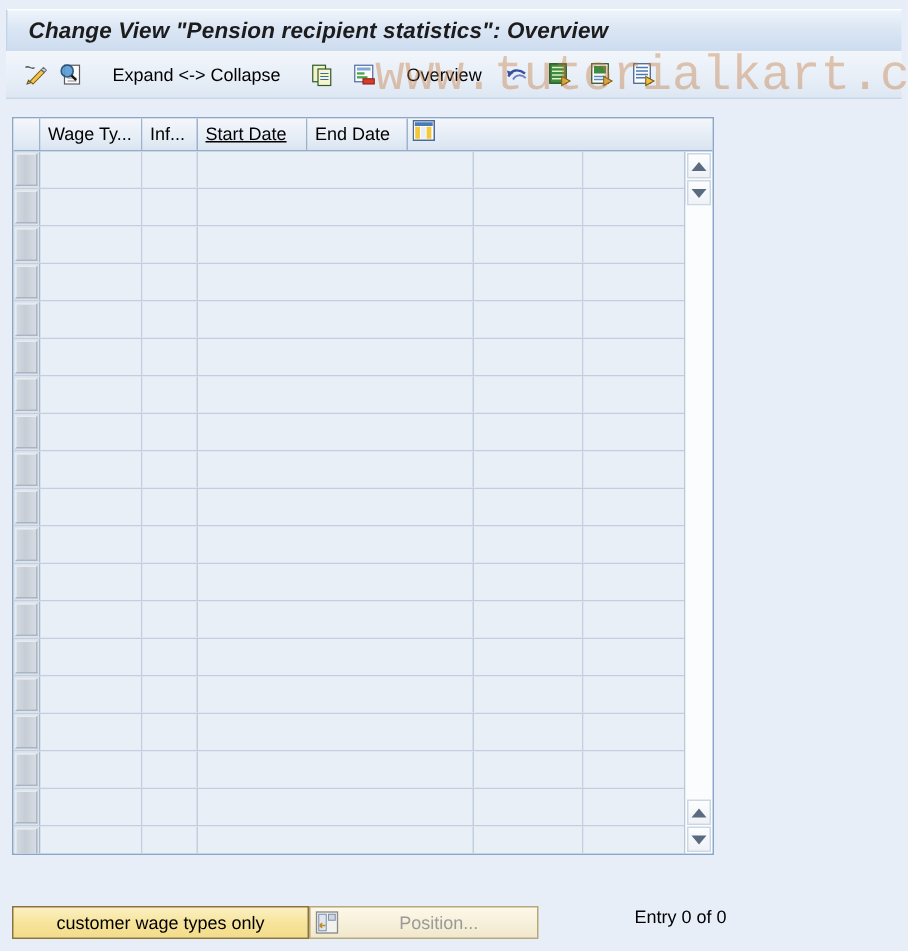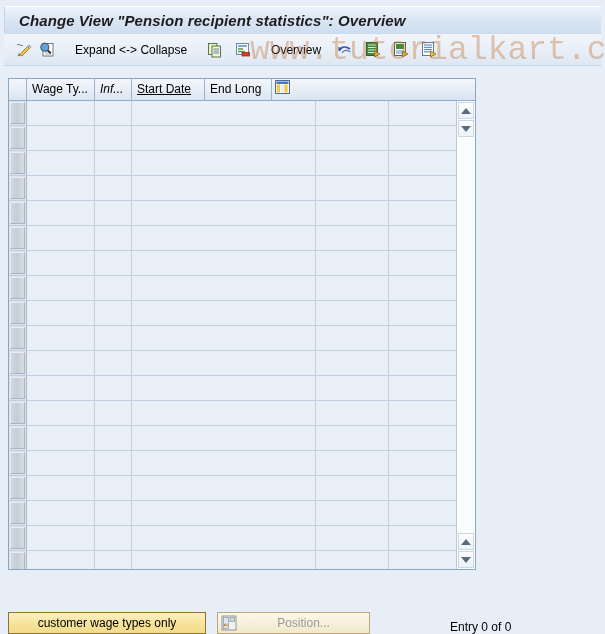--- a/index.html
+++ b/index.html
@@ -126,21 +126,21 @@
     white-space: nowrap;
     overflow: hidden;
     background: linear-gradient(to bottom, #f4f7fb 0%, #e7eef6 55%, #dae5f2 100%);
   }
   .th.corner {
     width: 18px;
     flex: 0 0 18px;
     padding: 0;
   }
   .th.c-wagetype { width: 68px; flex: 0 0 68px; }
-  .th.c-inf      { width: 37px; flex: 0 0 37px; font-style: italic; }
+  .th.c-inf      { width: 37px; flex: 0 0 37px; }
   .th.c-longtext { flex: 1 1 auto; }
   .th.c-start    { width: 73px; flex: 0 0 73px; text-decoration: underline; }
   .th.c-end      { width: 67px; flex: 0 0 67px; }
   .th.c-cfg {
     width: 21px;
     flex: 0 0 21px;
     border-right: none;
     padding: 0;
     display: flex;
     align-items: center;
@@ -232,40 +232,40 @@
   }
 
   
   .btnbar {
     position: absolute;
     left: 0;
     top: 604px;
     width: 605px;
     height: 30px;
     display: flex;
-    align-items: flex-end;
+    align-items: flex-start;
   }
   .btn {
     height: 22px;
     box-sizing: border-box;
     font-size: 12px;
     display: flex;
     align-items: center;
     justify-content: center;
     white-space: nowrap;
   }
   .btn-customer {
     margin-left: 8px;
     width: 198px;
     background: linear-gradient(to bottom, #fbf0c4 0%, #f7e49b 50%, #f3dc8a 100%);
     border: 1px solid #8e7430;
     color: #000;
   }
   .btn-position {
-    margin-left: 11px;
+    margin-left: 0;
     width: 153px;
     background: linear-gradient(to bottom, #fdf8e8 0%, #f6efd9 55%, #f1e8cb 100%);
     border: 1px solid #b9a877;
     color: #9a9a9a;
     justify-content: flex-start;
     padding-left: 2px;
   }
   .pos-icon {
     width: 18px;
     height: 18px;
@@ -273,21 +273,21 @@
     display: inline-flex;
     align-items: center;
     justify-content: center;
   }
   .pos-label {
     flex: 1 1 auto;
     text-align: center;
     color: #9a9a9a;
   }
   .entry-text {
-    margin-left: 80px;
+    margin-left: 64px;
     font-size: 12px;
     color: #000;
     white-space: nowrap;
   }
 </style>
 </head>
 <body>
 
 <div class="titlebar">
   <span class="titlebar-text">Change View "Pension recipient statistics": Overview</span>
@@ -417,21 +417,21 @@
 
 <div class="watermark">www.tutorialkart.com</div>
 
 <div class="table-wrap">
 
   <div class="thead">
     <div class="th corner"></div>
     <div class="th c-wagetype">Wage Ty...</div>
     <div class="th c-inf">Inf...</div>
     <div class="th c-start">Start Date</div>
-    <div class="th c-end">End Long</div>
+    <div class="th c-end">End Date</div>
     <div class="th c-cfg">
       <span>
         <svg width="15" height="14" viewBox="0 0 15 14">
           <rect x="0.5" y="0.5" width="14" height="13" fill="#fdfdfd" stroke="#4b6b9e" stroke-width="1"></rect>
           <rect x="1.5" y="1.5" width="12" height="2.5" fill="#4a7ab5"></rect>
           <rect x="1.8" y="4.5" width="3.2" height="8" fill="#f2c83c"></rect>
           <rect x="5.6" y="4.5" width="3.2" height="8" fill="#e9eef5"></rect>
           <rect x="9.4" y="4.5" width="3.2" height="8" fill="#f2c83c"></rect>
         </svg>
       </span>

